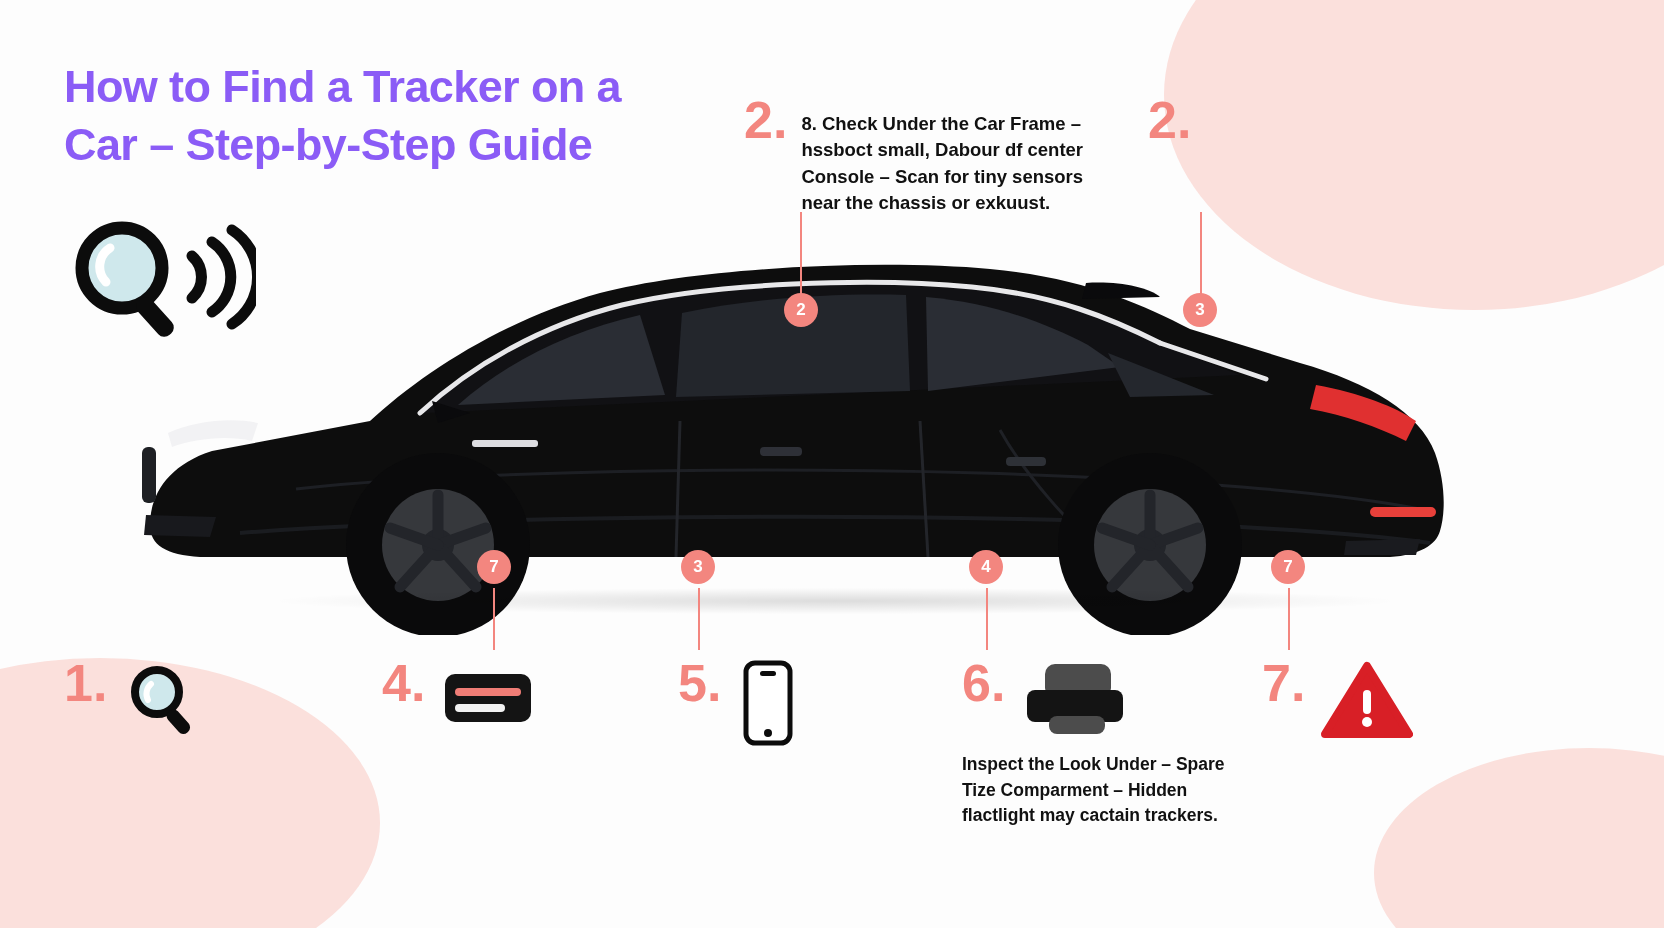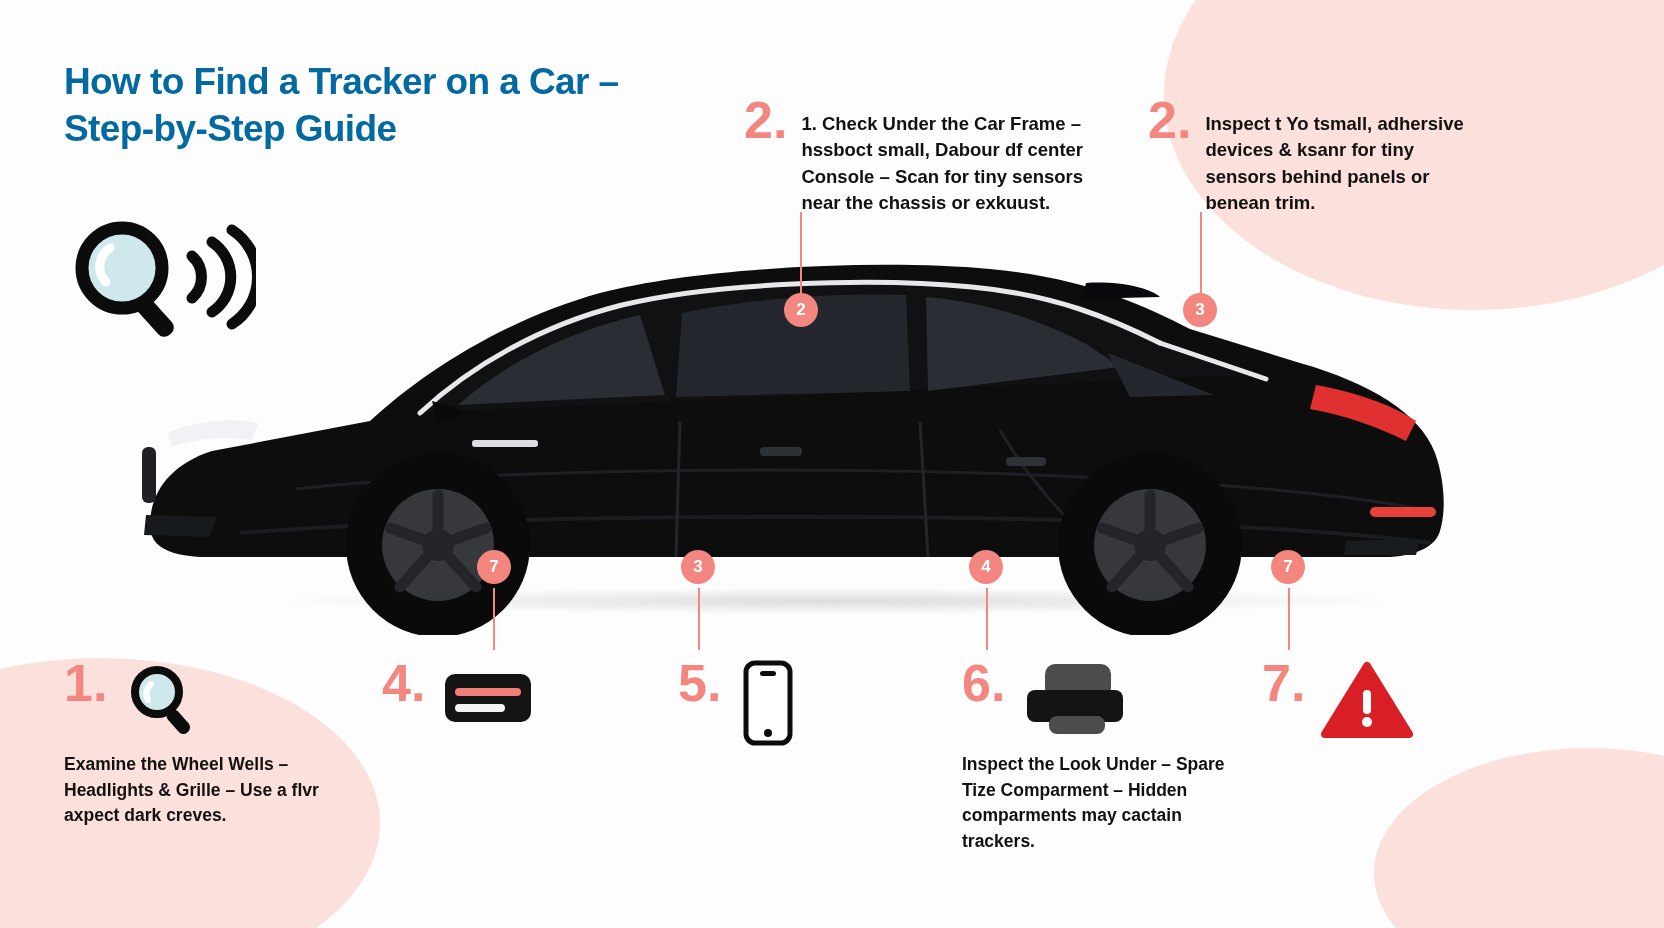--- a/index.html
+++ b/index.html
@@ -29,22 +29,22 @@
   }
   #blob-bottom-right {
     width: 430px; height: 250px;
     right: -140px; bottom: -70px;
   }
 
   
   #title {
     position: absolute; left: 64px; top: 58px;
     width: 640px;
-    font-size: 37px; font-weight: bold; line-height: 1.28;
-    color: #0369a1; letter-spacing: -0.6px;
+    font-size: 45px; font-weight: bold; line-height: 1.28;
+    color: #8b5cf6; letter-spacing: -0.6px;
   }
 
   
   #hero-icon { position: absolute; left: 66px; top: 212px; width: 190px; height: 130px; }
 
   
   #car-wrap { position: absolute; left: 120px; top: 225px; width: 1340px; height: 410px; }
 
   
   .marker {
@@ -202,28 +202,27 @@
         <line x1="1030" y1="320" x2="1078" y2="303"></line>
         <line x1="1030" y1="320" x2="1068" y2="362"></line>
         <line x1="1030" y1="320" x2="992" y2="362"></line>
         <line x1="1030" y1="320" x2="982" y2="303"></line>
       </g>
     </svg>
   </div>
 
   <div class="top-callout" id="top-callout-a">
     <div class="bignum">2.</div>
-    <div class="body">1. Check Under the Car Frame – hssboct small, Dabour df center Console – Scan for tiny sensors near the chassis or exkuust.</div>
+    <div class="body">8. Check Under the Car Frame – hssboct small, Dabour df center Console – Scan for tiny sensors near the chassis or exkuust.</div>
   </div>
   <div class="leader" style="left:800px; top:212px; height:90px;"></div>
   <div class="marker" style="left:784px; top:293px;">2</div>
 
   <div class="top-callout" id="top-callout-b">
     <div class="bignum">2.</div>
-    <div class="body">Inspect t Yo tsmall, adhersive devices &amp; ksanr for tiny sensors behind panels or benean trim.</div>
   </div>
   <div class="leader" style="left:1200px; top:212px; height:90px;"></div>
   <div class="marker" style="left:1183px; top:293px;">3</div>
 
   <div class="leader" style="left:493px; top:588px; height:62px;"></div>
   <div class="marker" style="left:477px; top:550px;">7</div>
 
   <div class="leader" style="left:698px; top:588px; height:62px;"></div>
   <div class="marker" style="left:681px; top:550px;">3</div>
 
@@ -237,21 +236,20 @@
     <div class="head">
       <div class="bignum">1.</div>
       <div class="icon">
         <svg width="80" height="80" viewBox="0 0 80 80">
           <circle cx="34" cy="32" r="22" fill="#cfe8ec" stroke="#0c0c0c" stroke-width="8"></circle>
           <path d="M25 40 A13 13 0 0 1 28 24" fill="none" stroke="#ffffff" stroke-width="6" stroke-linecap="round"></path>
           <rect x="49" y="48" width="13" height="28" rx="6" fill="#0c0c0c" transform="rotate(-42 55 62)"></rect>
         </svg>
       </div>
     </div>
-    <div class="body">Examine the Wheel Wells – Headlights &amp; Grille – Use a flvr axpect dark creves.</div>
   </div>
 
   <div class="step" id="step-2">
     <div class="head">
       <div class="bignum">4.</div>
       <div class="icon">
         <svg width="94" height="72" viewBox="0 0 94 72">
           <rect x="4" y="14" width="86" height="48" rx="10" fill="#141414"></rect>
           <rect x="14" y="28" width="66" height="8" rx="4" fill="#f07d76"></rect>
           <rect x="14" y="44" width="50" height="8" rx="4" fill="#f2f2f2"></rect>
@@ -277,21 +275,21 @@
     <div class="head">
       <div class="bignum">6.</div>
       <div class="icon">
         <svg width="108" height="78" viewBox="0 0 108 78">
           <rect x="24" y="4" width="66" height="34" rx="10" fill="#4c4c4c"></rect>
           <rect x="6" y="30" width="96" height="32" rx="8" fill="#141414"></rect>
           <rect x="28" y="56" width="56" height="18" rx="8" fill="#4c4c4c"></rect>
         </svg>
       </div>
     </div>
-    <div class="body">Inspect the Look Under – Spare Tize Comparment – Hidden comparments may cactain trackers.</div>
+    <div class="body">Inspect the Look Under – Spare Tize Comparment – Hidden flactlight may cactain trackers.</div>
   </div>
 
   <div class="step" id="step-5">
     <div class="head">
       <div class="bignum">7.</div>
       <div class="icon">
         <svg width="92" height="82" viewBox="0 0 92 82">
           <path d="M46 6 L88 74 L4 74 Z" fill="#d81f26" stroke="#d81f26" stroke-width="8" stroke-linejoin="round"></path>
           <rect x="42" y="30" width="8" height="24" rx="4" fill="#ffffff"></rect>
           <circle cx="46" cy="62" r="5" fill="#ffffff"></circle>

